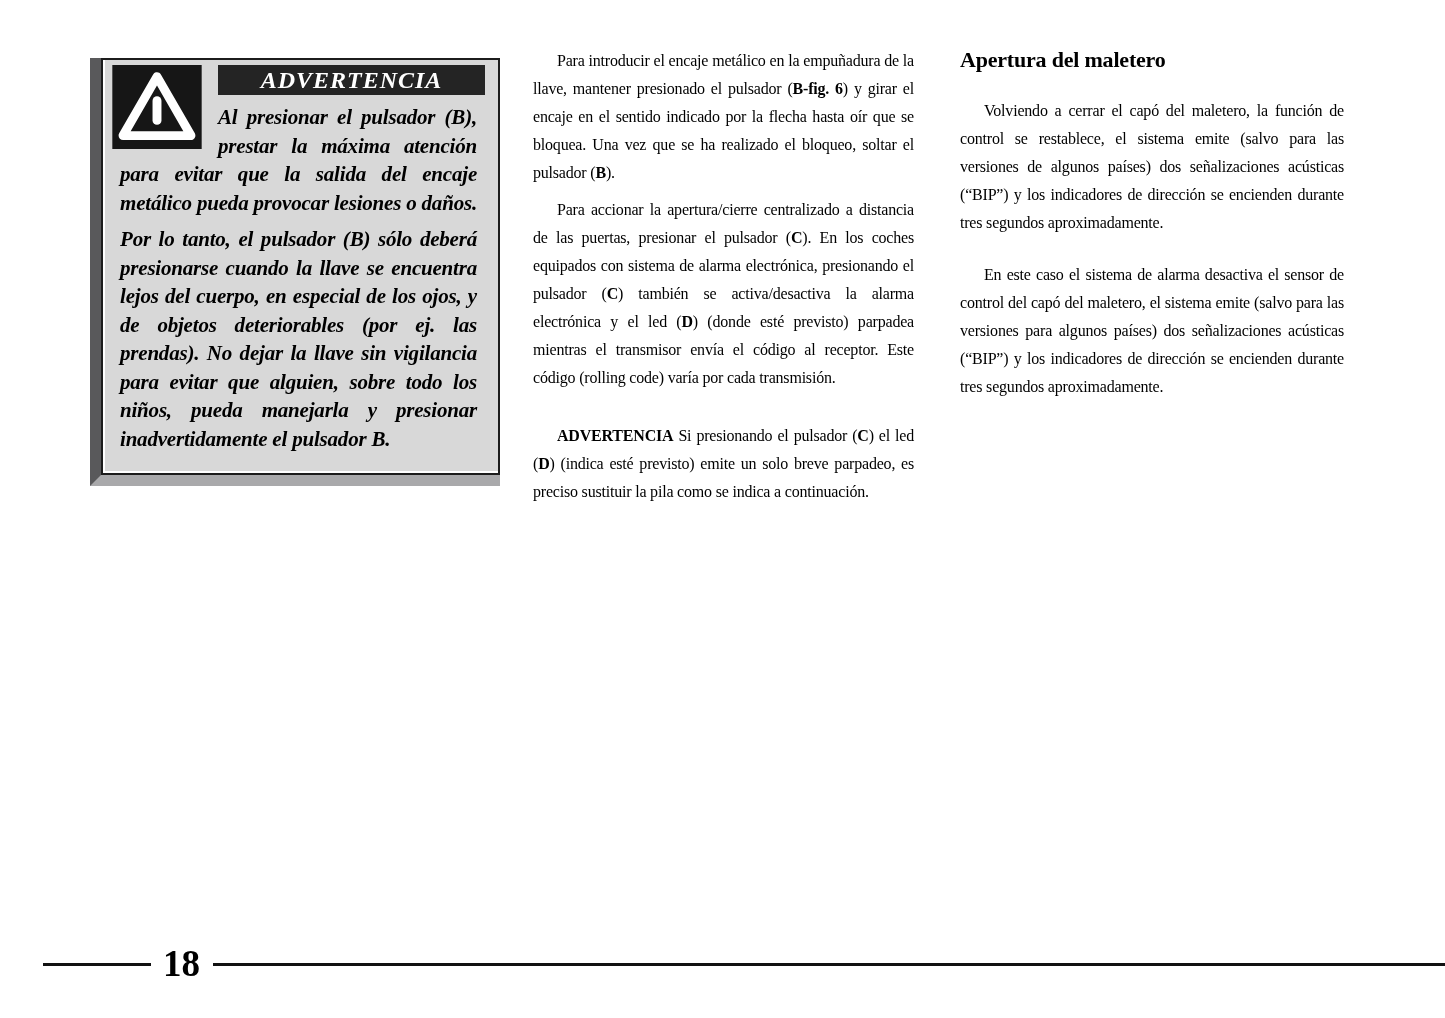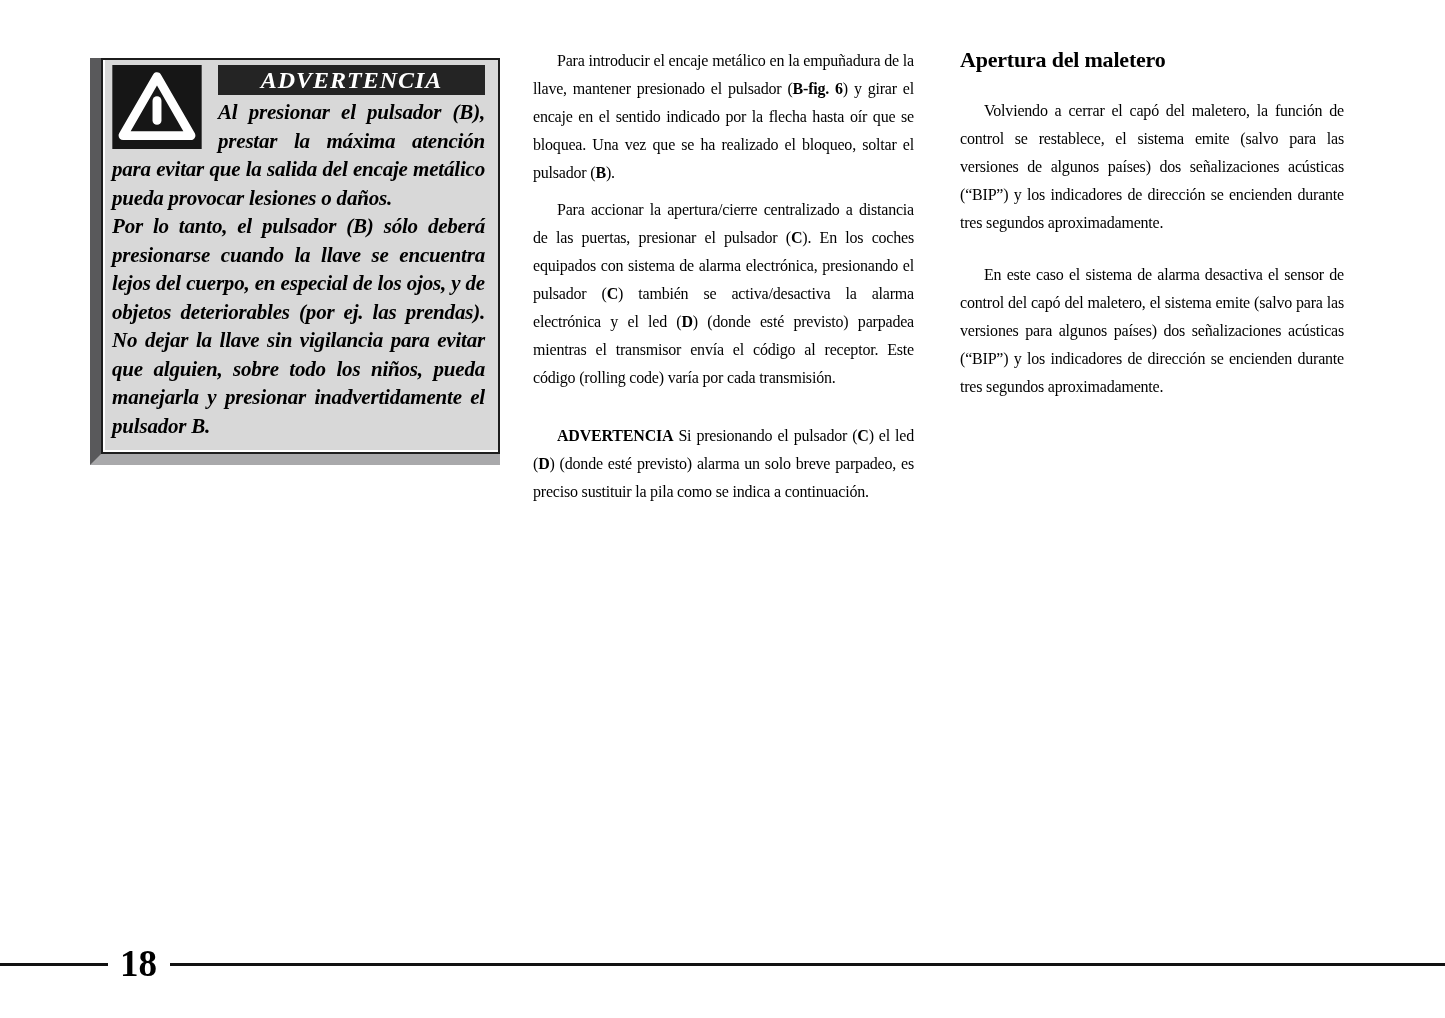--- a/index.html
+++ b/index.html
@@ -36,21 +36,21 @@
     overflow: hidden; 
     background: #242424;
     color: #ffffff;
     font-weight: bold; font-style: italic;
     font-size: 24px; line-height: 30px;
     text-align: center;
     letter-spacing: 1px;
     margin-bottom: 3px;
   }
   .wb-text p {
-    margin: 0;
+    margin: 8px;
     font-weight: bold; font-style: italic;
     font-size: 21px; line-height: 28.5px;
     text-align: justify;
     letter-spacing: -0.2px;
     hyphens: auto; -webkit-hyphens: auto;
   }
 
   
   .col { position: absolute; top: 47px; }
   .col-mid   { left: 533px; width: 381px; }
@@ -70,21 +70,21 @@
   .section-heading {
     margin: 0 0 14px 0;
     font-size: 22px; line-height: 26px;
     font-weight: bold;
     letter-spacing: -0.2px;
   }
 
   
   .footer {
     position: absolute; left: 0; right: 0; top: 944px;
-    display: flex; align-items: center;
+    display: flex; align-items: center; padding-left: 43px;
   }
   .rule { height: 3px; background: #111111; }
   .rule-left  { width: 108px; }
   .rule-right { flex: 1; }
   .page-number {
     font-size: 37px; font-weight: bold;
     margin: 0 13px 0 12px;
     line-height: 40px;
   }
 </style>
@@ -106,21 +106,21 @@
       <div class="wb-text">
         <p>Al presionar el pulsador (B), prestar la máxima atención para evitar que la salida del encaje metálico pueda provocar lesiones o daños.</p>
         <p>Por lo tanto, el pulsador (B) sólo deberá presionarse cuando la llave se encuentra lejos del cuerpo, en especial de los ojos, y de objetos deteriorables (por ej. las prendas). No dejar la llave sin vigilancia para evitar que alguien, sobre todo los niños, pueda manejarla y presionar inadvertidamente el pulsador B.</p>
       </div>
     </div>
   </div>
 
   <div class="col col-mid">
     <p class="para"><span>Para introducir el encaje metálico en la empuñadura de la llave, mantener presionado el pulsador (</span><b>B-fig. 6</b><span>) y girar el encaje en el sentido indicado por la flecha hasta oír que se bloquea. Una vez que se ha realizado el bloqueo, soltar el pulsador (</span><b>B</b><span>).</span></p>
     <p class="para gap-s"><span>Para accionar la apertura/cierre centralizado a distancia de las puertas, presionar el pulsador (</span><b>C</b><span>). En los coches equipados con sistema de alarma electrónica, presionando el pulsador (</span><b>C</b><span>) también se activa/desactiva la alarma electrónica y el led (</span><b>D</b><span>) (donde esté previsto) parpadea mientras el transmisor envía el código al receptor. Este código (rolling code) varía por cada transmisión.</span></p>
-    <p class="para gap-l"><b>ADVERTENCIA</b><span> Si presionando el pulsador (</span><b>C</b><span>) el led (</span><b>D</b><span>) (donde esté previsto) alarma un solo breve parpadeo, es preciso sustituir la pila como se indica a continuación.</span></p>
+    <p class="para gap-l"><b>ADVERTENCIA</b><span> Si presionando el pulsador (</span><b>C</b><span>) el led (</span><b>D</b><span>) (indica esté previsto) emite un solo breve parpadeo, es preciso sustituir la pila como se indica a continuación.</span></p>
   </div>
 
   <div class="col col-right">
     <h2 class="section-heading">Apertura del maletero</h2>
     <p class="para gap-m"><span>Volviendo a cerrar el capó del maletero, la función de control se restablece, el sistema emite (salvo para las versiones de algunos países) dos señalizaciones acústicas (“BIP”) y los indicadores de dirección se encienden durante tres segundos aproximadamente.</span></p>
     <p class="para gap-m"><span>En este caso el sistema de alarma desactiva el sensor de control del capó del maletero, el sistema emite (salvo para las versiones para algunos países) dos señalizaciones acústicas (“BIP”) y los indicadores de dirección se encienden durante tres segundos aproximadamente.</span></p>
   </div>
 
   <div class="footer">
     <div class="rule rule-left"></div>

